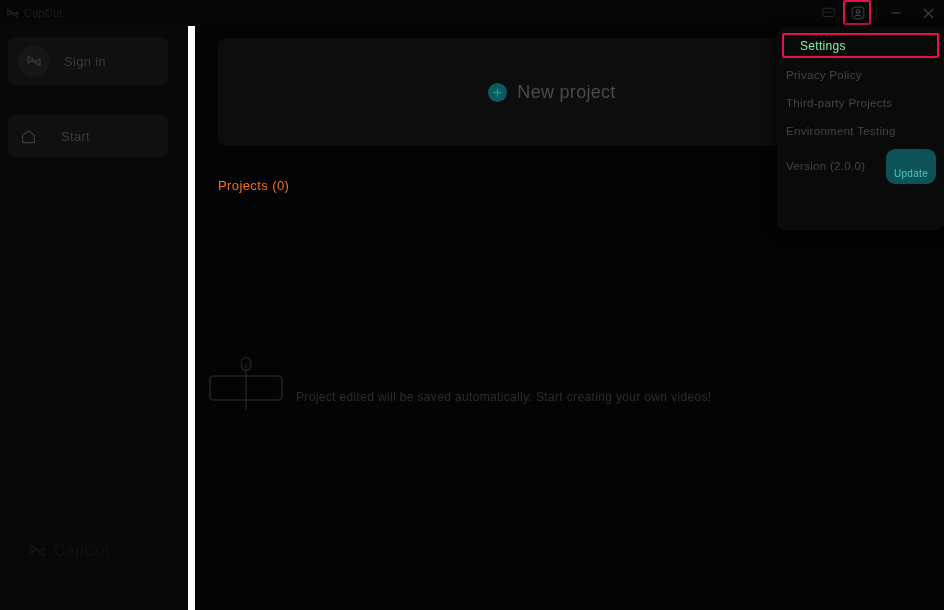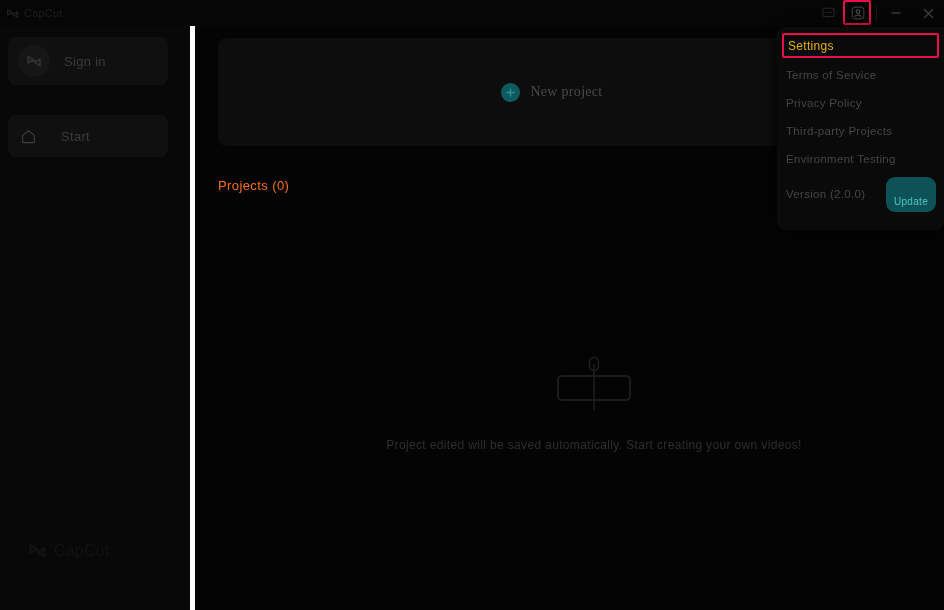--- a/index.html
+++ b/index.html
@@ -74,21 +74,21 @@
     display: flex; align-items: center; justify-content: center;
   }
 
   
   .sidebar {
     position: absolute;
     left: 0; top: 26px;
     width: 195px;
     height: 584px;
     background: #080808;
-    border-right: 5px solid #ffffff;
+    border-right: 7px solid #ffffff;
   }
   .side-item {
     position: absolute;
     left: 8px;
     width: 160px;
     border-radius: 8px;
     display: flex;
     align-items: center;
     background: #101010;
   }
@@ -163,42 +163,40 @@
     width: 19px; height: 19px;
     border-radius: 50%;
     background: #0d5a5f;
     display: flex;
     align-items: center;
     justify-content: center;
     flex: 0 0 auto;
   }
   .np-plus svg { display: block; }
   .np-label {
-    font-size: 14px;
+    font-size: 18px;
     color: #4a4a4a;
     letter-spacing: 0.3px;
-    font-family: Liberation Serif, serif;
   }
 
   .projects-head {
     position: absolute;
     left: 22px; top: 152px;
     font-size: 13px;
     color: #f97316;
     letter-spacing: 0.4px;
   }
 
   .empty-state {
     position: absolute;
     left: 0; top: 330px;
     width: 748px;
     display: flex;
-    flex-direction: column;
-    align-items: center;
-    padding-left: 48px;
+    flex-direction: row;
+    align-items: center;
   }
   .empty-illustration {
     width: 100px; height: 56px;
     display: block;
   }
   .empty-text {
     margin-top: 26px;
     font-size: 12px;
     color: #2e2e2e;
     letter-spacing: 0.35px;
@@ -221,24 +219,24 @@
     position: relative;
     height: 28px;
     display: flex;
     align-items: center;
     padding-left: 9px;
     font-size: 11.5px;
     color: #454545;
     letter-spacing: 0.3px;
   }
   .menu-item.first {
-    color: #eab308;
+    color: #86efac;
     height: 25px;
     margin: 1px 5px 3px 5px;
-    padding-left: 4px;
+    padding-left: 16px;
     border: 2px solid #e8104a;
     border-radius: 2px;
     font-size: 12px;
   }
   .menu-item.version {
     justify-content: flex-start;
     gap: 0;
     margin-top: 7px;
   }
   .version-label { flex: 0 0 auto; }
@@ -354,23 +352,20 @@
       <div class="empty-text">Project edited will be saved automatically. Start creating your own videos!</div>
     </div>
   </div>
 
   <div class="menu">
 
     <div class="menu-item first">
       <span>Settings</span>
     </div>
 
-    <div class="menu-item">
-      <span>Terms of Service</span>
-    </div>
 
     <div class="menu-item">
       <span>Privacy Policy</span>
     </div>
 
     <div class="menu-item">
       <span>Third-party Projects</span>
     </div>
 
     <div class="menu-item">

